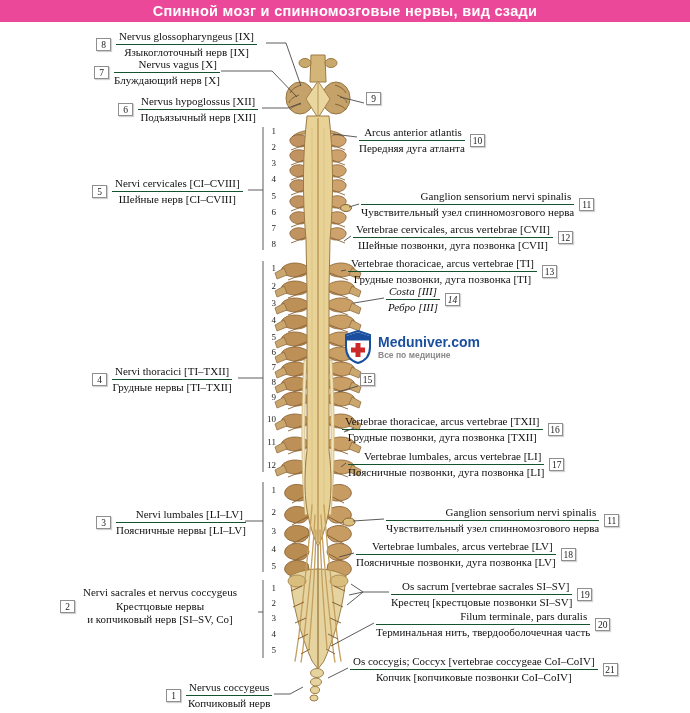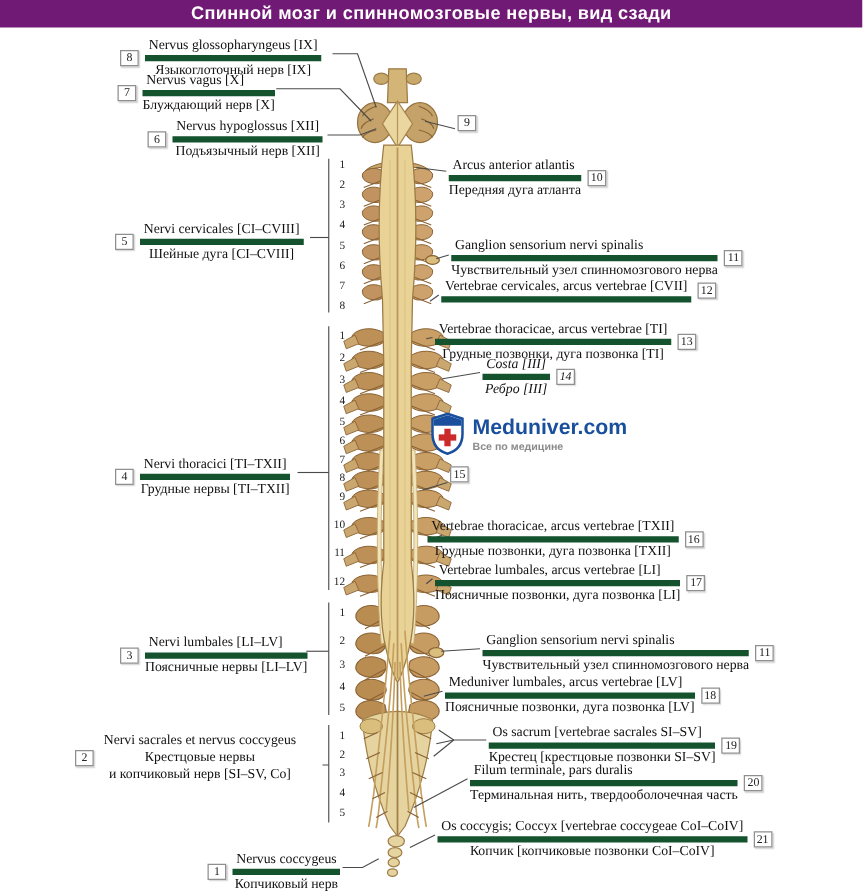--- a/index.html
+++ b/index.html
@@ -1,43 +1,43 @@
 <!DOCTYPE html>
 <html><head>
 <meta charset="utf-8">
 <style>
   * { margin:0; padding:0; box-sizing:border-box; }
   html,body { width:690px; height:713px; }
   body { position:relative; background:#ffffff; font-family:"Liberation Serif", serif; overflow:hidden; }
 
   .titlebar { position:absolute; top:0; left:0; width:690px; height:22px;
-    background:#701a75; display:flex; align-items:center; justify-content:center; }
+    background:#ec4899; display:flex; align-items:center; justify-content:center; }
   .titlebar h1 { font-family:"Liberation Sans", sans-serif; font-size:14.5px; font-weight:700;
     color:#ffffff; letter-spacing:.3px; }
 
   svg.art { position:absolute; top:0; left:0; }
 
   .lbl { position:absolute; display:flex; align-items:center; gap:5px;
     font-size:11px; color:#111; line-height:1.2; }
   .lbl .txt { display:flex; flex-direction:column; align-items:center; }
-  .lbl .lat { border-bottom:5px solid #14532d; padding:0 3px 1px; white-space:nowrap;
-    align-self:stretch; text-align:left; }
+  .lbl .lat { border-bottom:1px solid #14532d; padding:0 3px 1px; white-space:nowrap;
+    align-self:stretch; text-align:right; }
   .lbl .lat0 { padding:0 3px; white-space:nowrap; text-align:center; }
   .lbl .rus { padding-top:1px; white-space:nowrap; text-align:center; }
 
   .numbox { flex:0 0 auto; width:15px; height:13px; border:1px solid #8f8f8f; background:#fff;
     box-shadow:1px 1px 1px rgba(0,0,0,.18); font-size:9.5px; line-height:12px;
     text-align:center; color:#222; }
 
   .numcol { position:absolute; top:0; left:240px; width:36px; height:713px; pointer-events:none; }
   .numcol span { position:absolute; right:0; transform:translateY(-50%); font-size:9px; color:#222; }
 
   .logo { position:absolute; top:330px; left:344px; display:flex; align-items:center; gap:6px; }
   .logo .ltxt { display:flex; flex-direction:column; }
-  .logo .lname { font-family:"Liberation Sans", sans-serif; font-weight:700; font-size:17px; color:#1a4f9e; }
+  .logo .lname { font-family:"Liberation Sans", sans-serif; font-weight:700; font-size:14px; color:#1a4f9e; }
   .logo .ltag { font-family:"Liberation Sans", sans-serif; font-size:8.5px; color:#8a8a8a;font-weight:bold; }
 </style>
 </head>
 <body>
 
 <header class="titlebar">
   <h1>Спинной мозг и спинномозговые нервы, вид сзади</h1>
 </header>
 
 <svg class="art" width="690" height="713" viewBox="0 0 690 713">
@@ -233,21 +233,21 @@
   <span class="numbox">6</span>
   <span class="txt">
       <span class="lat">Nervus hypoglossus [XII]</span>
       <span class="rus">Подъязычный нерв [XII]</span>
     </span>
 </div>
 <div class="lbl" style="top:177px;left:92px;">
   <span class="numbox">5</span>
   <span class="txt">
       <span class="lat">Nervi cervicales [CI–CVIII]</span>
-      <span class="rus">Шейные дуга [CI–CVIII]</span>
+      <span class="rus">Шейные нерв [CI–CVIII]</span>
     </span>
 </div>
 <div class="lbl" style="top:365px;left:92px;">
   <span class="numbox">4</span>
   <span class="txt">
       <span class="lat">Nervi thoracici [TI–TXII]</span>
       <span class="rus">Грудные нервы [TI–TXII]</span>
     </span>
 </div>
 <div class="lbl" style="top:508px;left:96px;">
@@ -286,20 +286,21 @@
 <div class="lbl" style="top:190px;left:361px;">
   <span class="txt">
       <span class="lat">Ganglion sensorium nervi spinalis</span>
       <span class="rus">Чувствительный узел спинномозгового нерва</span>
     </span>
   <span class="numbox">11</span>
 </div>
 <div class="lbl" style="top:223px;left:353px;">
   <span class="txt">
       <span class="lat">Vertebrae cervicales, arcus vertebrae [CVII]</span>
+      <span class="rus">Шейные позвонки, дуга позвонка [CVII]</span>
     </span>
   <span class="numbox">12</span>
 </div>
 <div class="lbl" style="top:257px;left:348px;">
   <span class="txt">
       <span class="lat">Vertebrae thoracicae, arcus vertebrae [TI]</span>
       <span class="rus">Грудные позвонки, дуга позвонка [TI]</span>
     </span>
   <span class="numbox">13</span>
 </div>
@@ -329,21 +330,21 @@
 </div>
 <div class="lbl" style="top:506px;left:386px;">
   <span class="txt">
       <span class="lat">Ganglion sensorium nervi spinalis</span>
       <span class="rus">Чувствительный узел спинномозгового нерва</span>
     </span>
   <span class="numbox">11</span>
 </div>
 <div class="lbl" style="top:540px;left:356px;">
   <span class="txt">
-      <span class="lat">Meduniver lumbales, arcus vertebrae [LV]</span>
+      <span class="lat">Vertebrae lumbales, arcus vertebrae [LV]</span>
       <span class="rus">Поясничные позвонки, дуга позвонка [LV]</span>
     </span>
   <span class="numbox">18</span>
 </div>
 <div class="lbl" style="top:580px;left:391px;">
   <span class="txt">
       <span class="lat">Os sacrum [vertebrae sacrales SI–SV]</span>
       <span class="rus">Крестец [крестцовые позвонки SI–SV]</span>
     </span>
   <span class="numbox">19</span>

